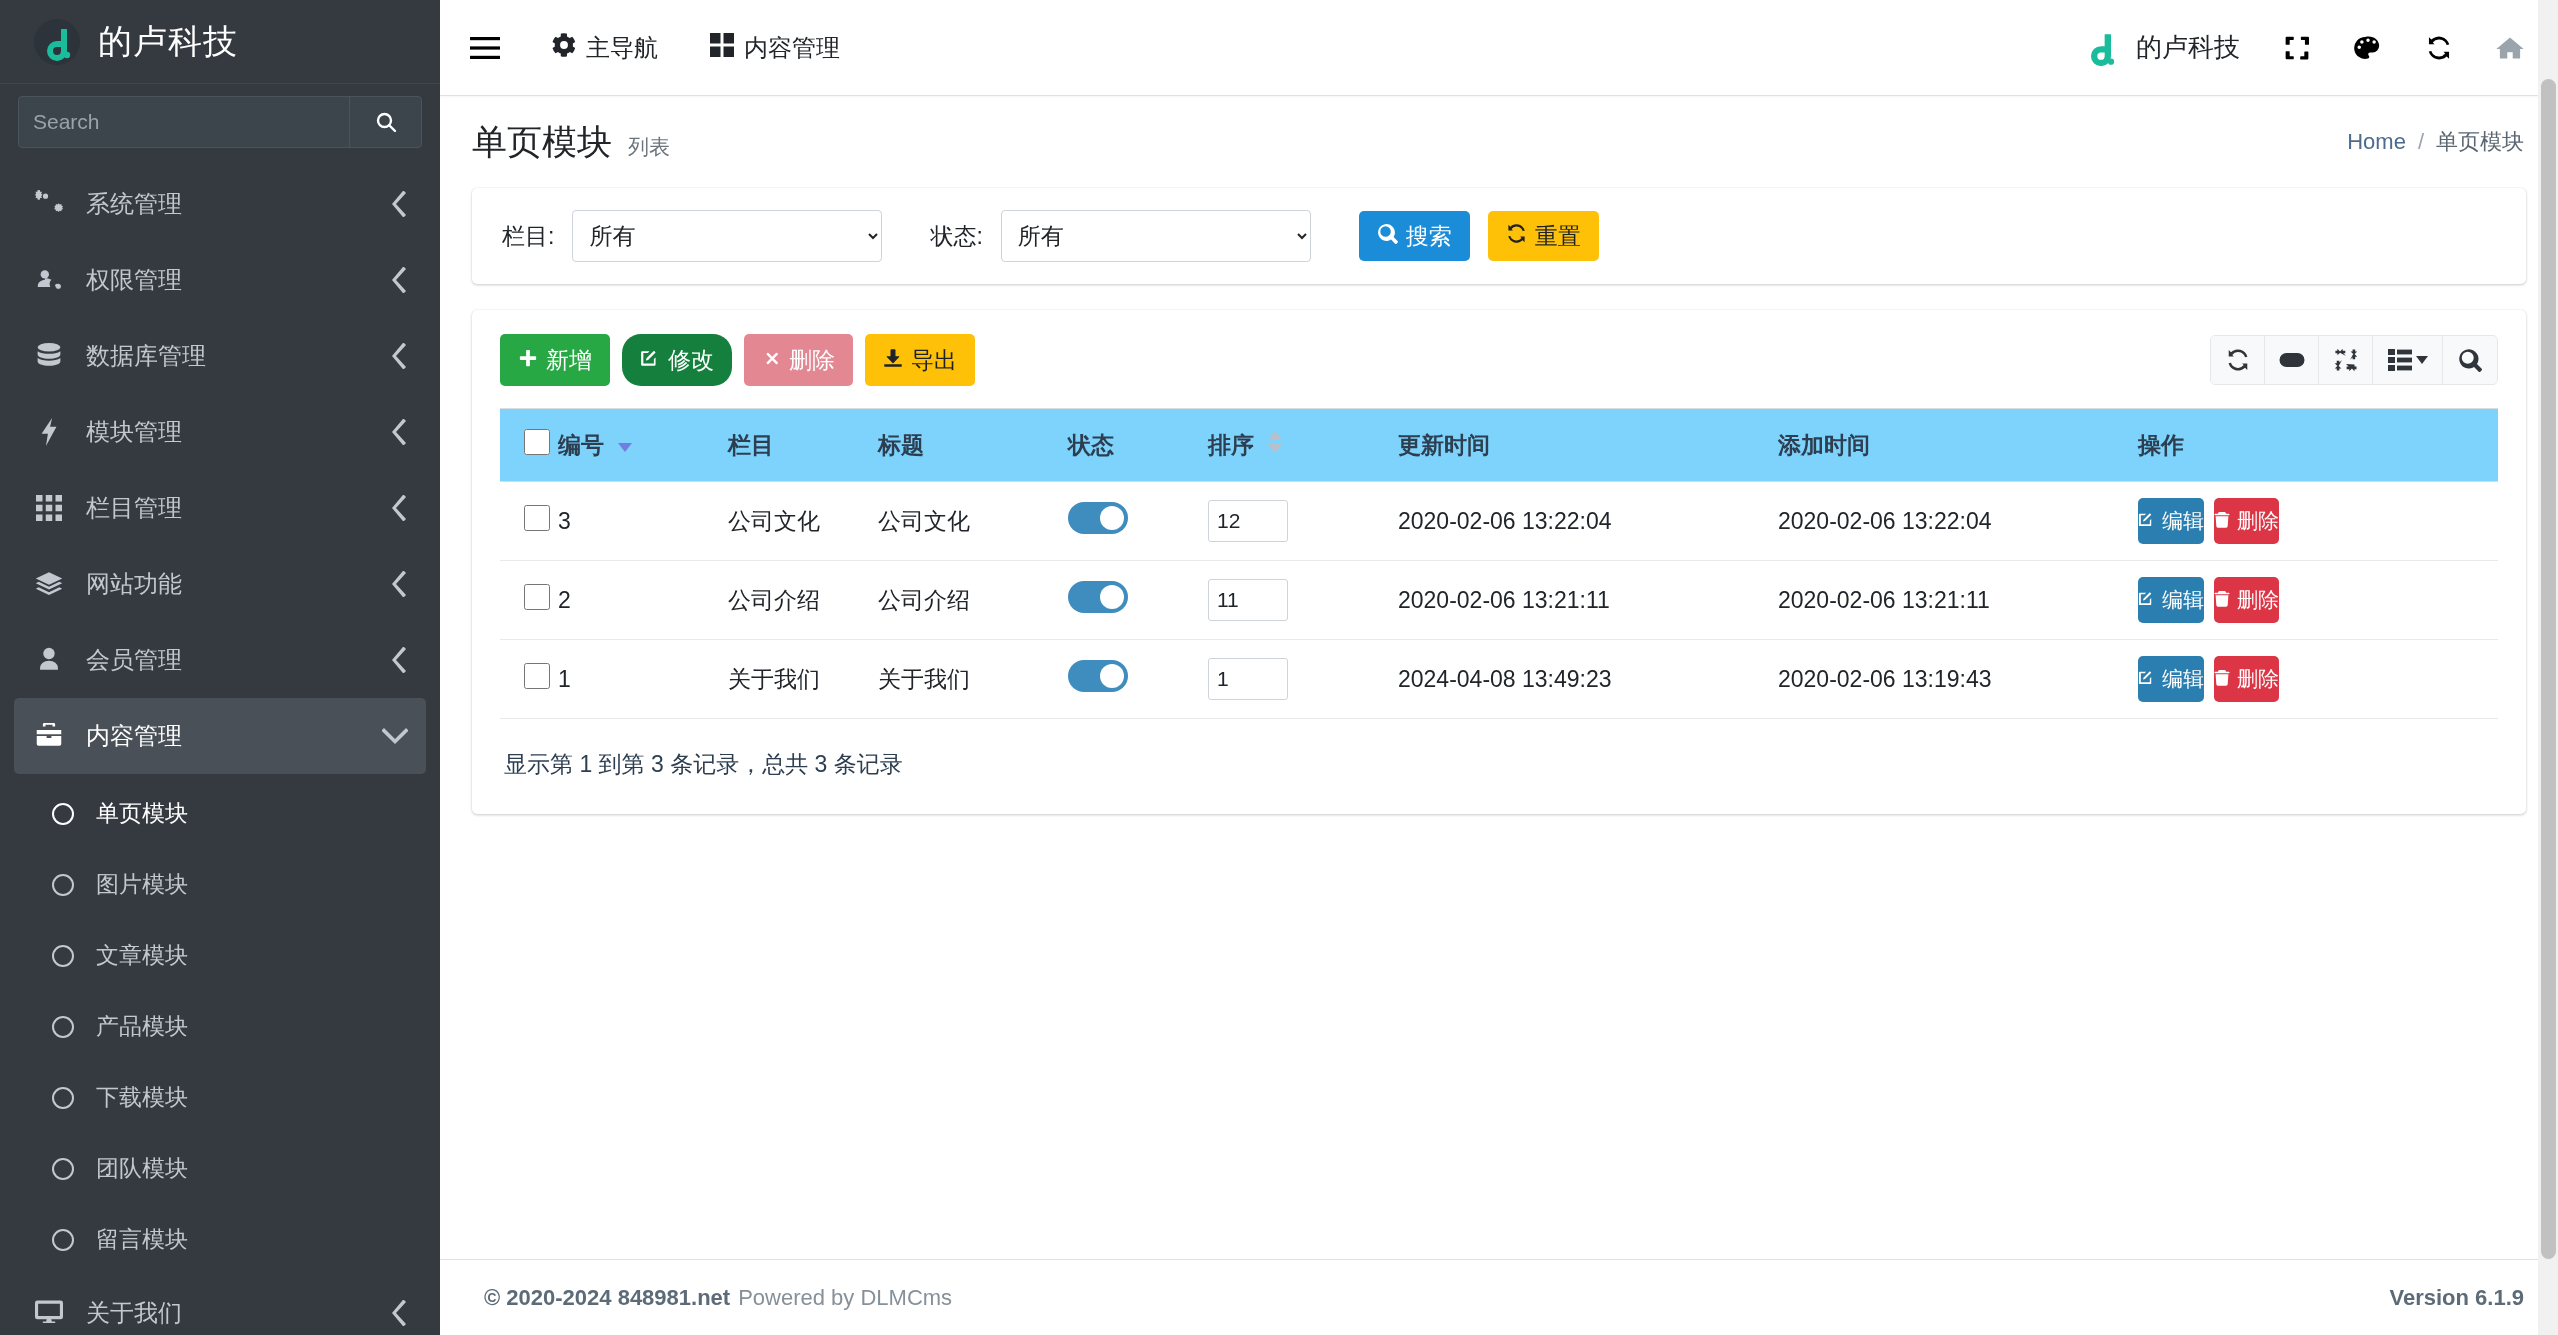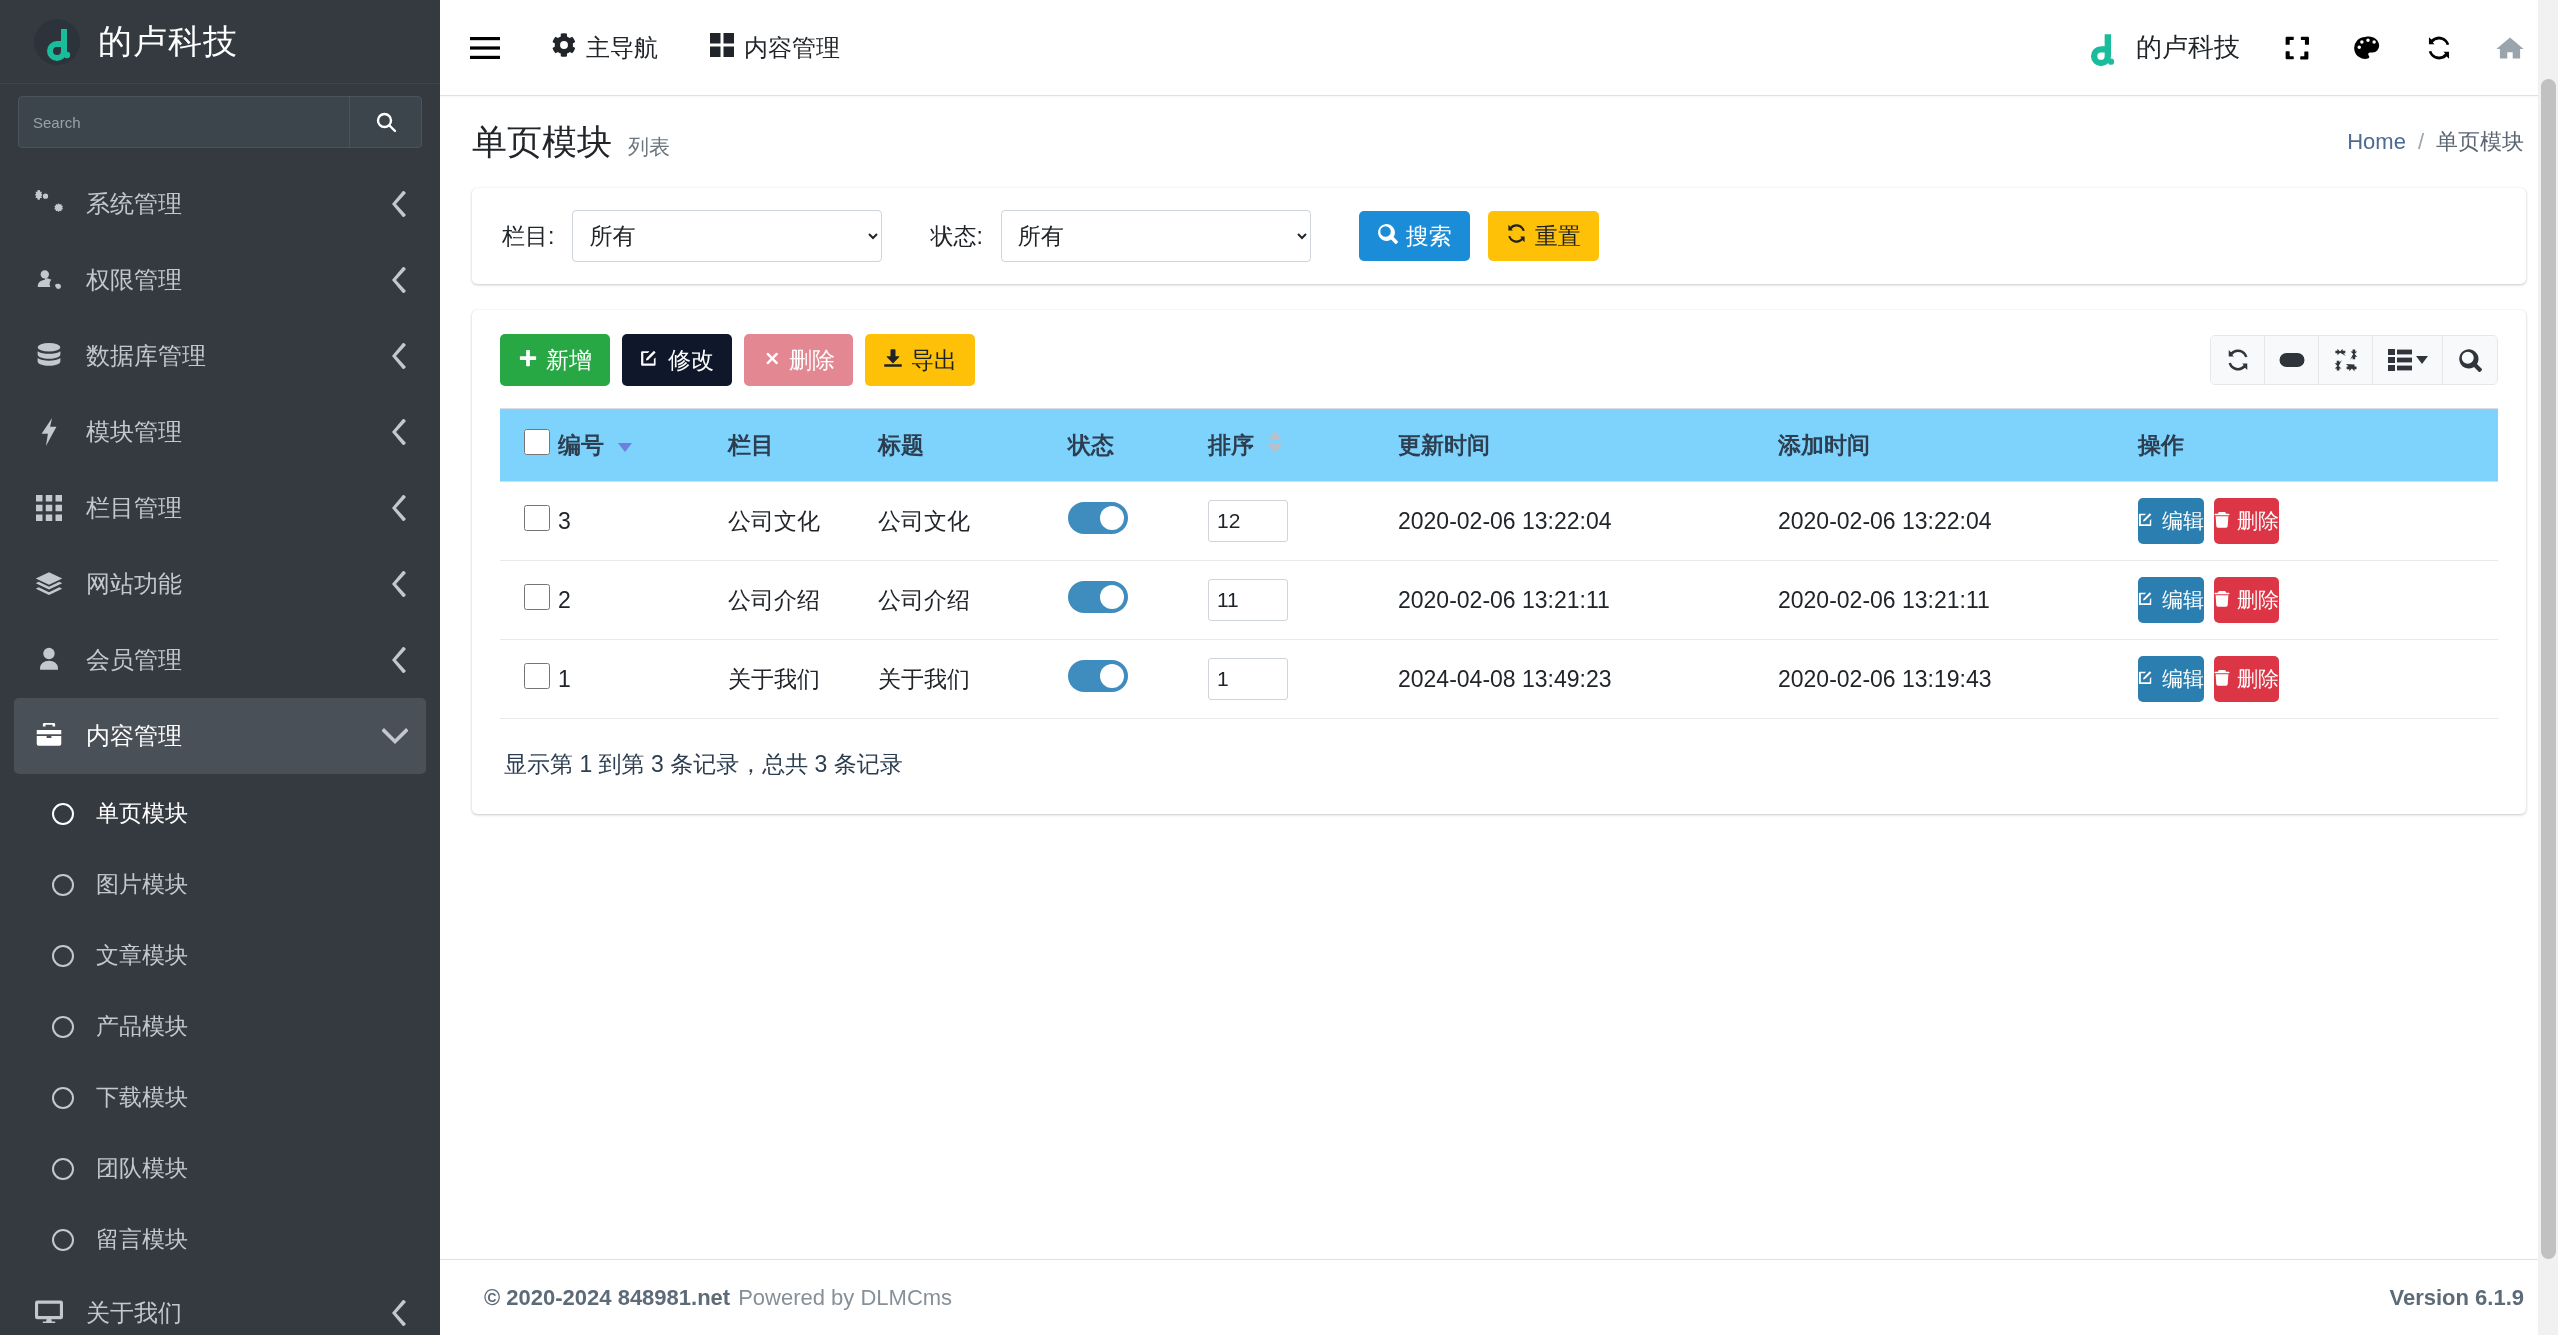--- a/index.html
+++ b/index.html
@@ -25,21 +25,21 @@
   .brand-logo { width: 46px; height: 46px; position: relative; flex: none; }
   .brand-name { color: #fff; font-size: 34px; letter-spacing: 1px; }
 
   .searchwrap {
     margin: 12px 18px 10px 18px; height: 52px; display: flex;
     border: 1px solid #4b545c; border-radius: 4px; overflow: hidden;
     background: #3c444c;
   }
   .searchwrap input {
     flex: 1; background: transparent; border: none; outline: none;
-    color: #cfd4d8; font-size: 15px; padding: 0 14px;
+    color: #cfd4d8; font-size: 21px; padding: 0 14px;
     font-family: inherit;
   }
   .searchwrap input::placeholder { color: #9aa2aa; }
   .searchbtn {
     width: 72px; background: transparent; border: none;
     border-left: 1px solid #4b545c; color: #fff; cursor: pointer;
     display: flex; align-items: center; justify-content: center;
   }
 
   .menu { flex: 1; overflow: hidden; padding-top: 8px; }
@@ -119,21 +119,21 @@
   }
   .btn-search { background: #1a8cd8; color: #fff; font-size: 23px; height: 50px; padding: 0 18px; gap: 8px; }
   .btn-reset  { background: #ffc107; color: #1f2326; font-size: 23px; height: 50px; padding: 0 18px; margin-left: 18px;}
   .btn svg { fill: currentColor; }
 
   .tablecard { padding: 24px 28px 18px 28px; }
   .tbar { display: flex; align-items: center; }
   .tbar-left { display: flex; gap: 12px; }
   .tbtn { height: 52px; padding: 0 18px; font-size: 23px; color: #fff; }
   .tbtn.add  { background: #28a745; }
-  .tbtn.edit { background: #0f172a; }
+  .tbtn.edit { background: #15803d; border-radius: 19px; }
   .tbtn.del  { background: #e38793; }
   .tbtn.exp  { background: #ffc107; color: #1f2326; }
   .tbar-right { margin-left: auto; display: flex; border: 1px solid #e5e7ea; border-radius: 5px; overflow: hidden; }
   .tico {
     width: 54px; height: 48px; background: #f8f9fa; border: none;
     border-right: 1px solid #e5e7ea; display: flex; align-items: center;
     justify-content: center; cursor: pointer; color: #2f353a; gap: 4px;
   }
   .tico:last-child { border-right: none; }
   .tico.wide { width: 70px; }

